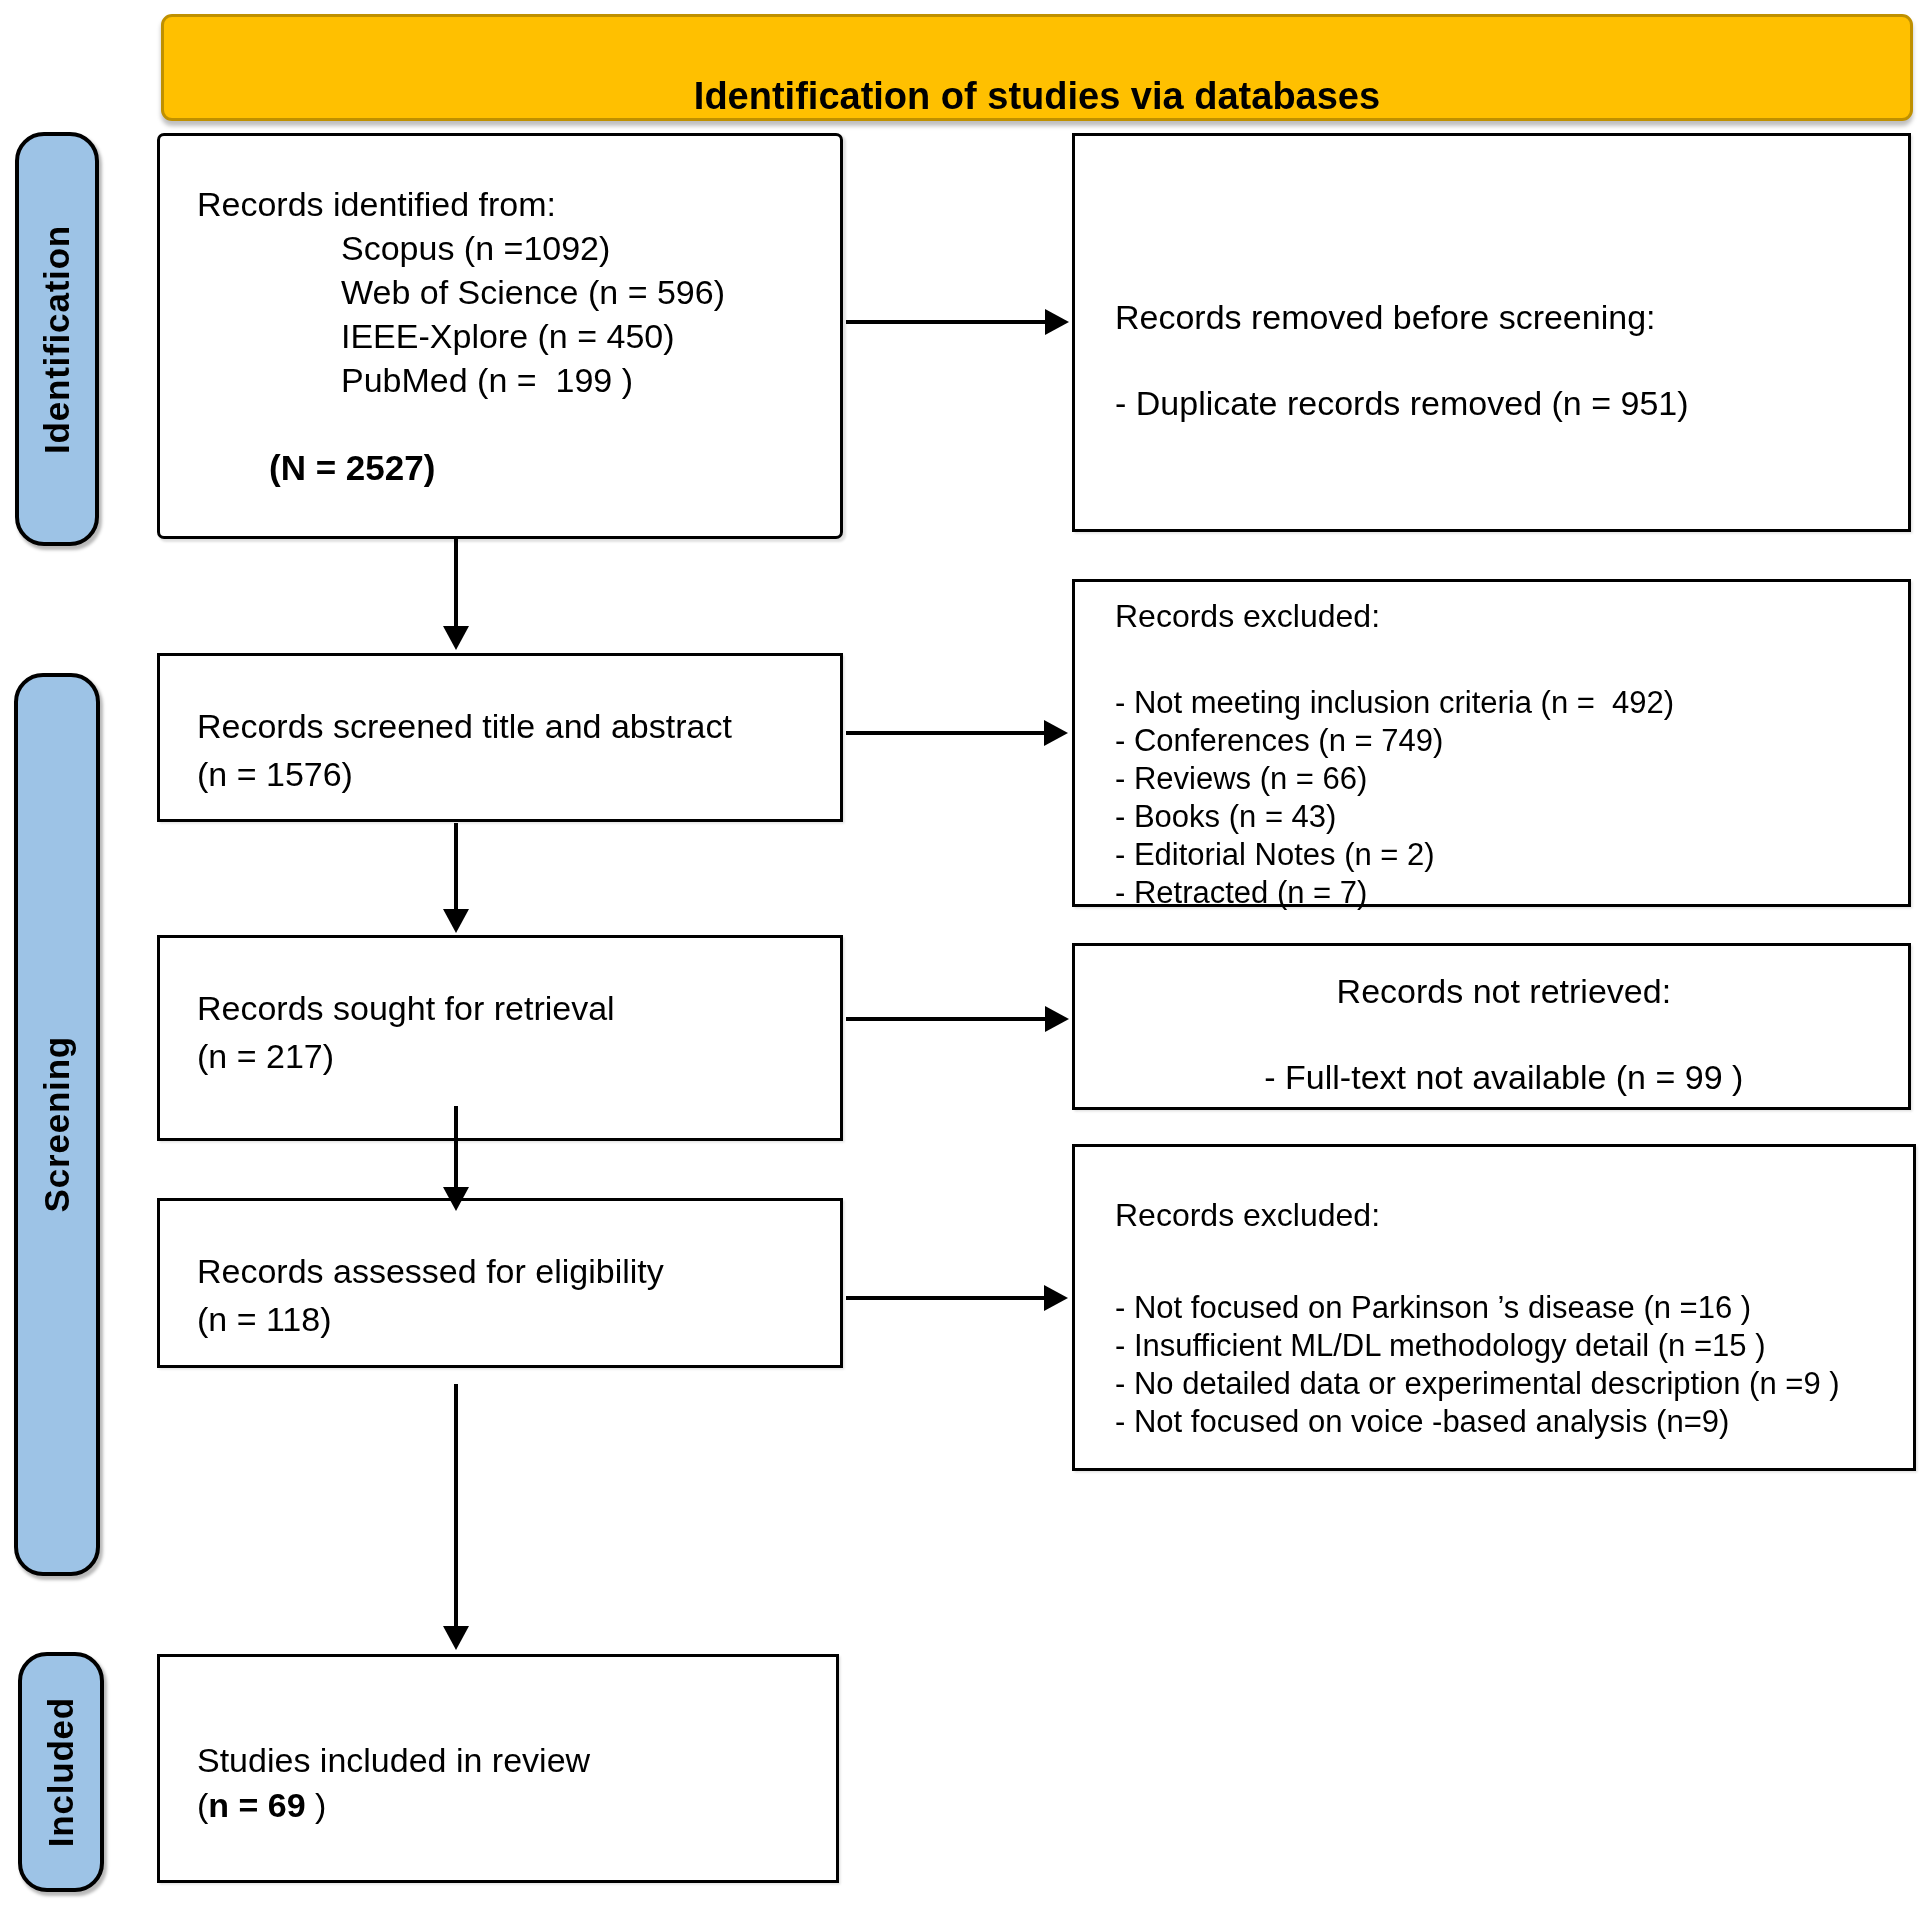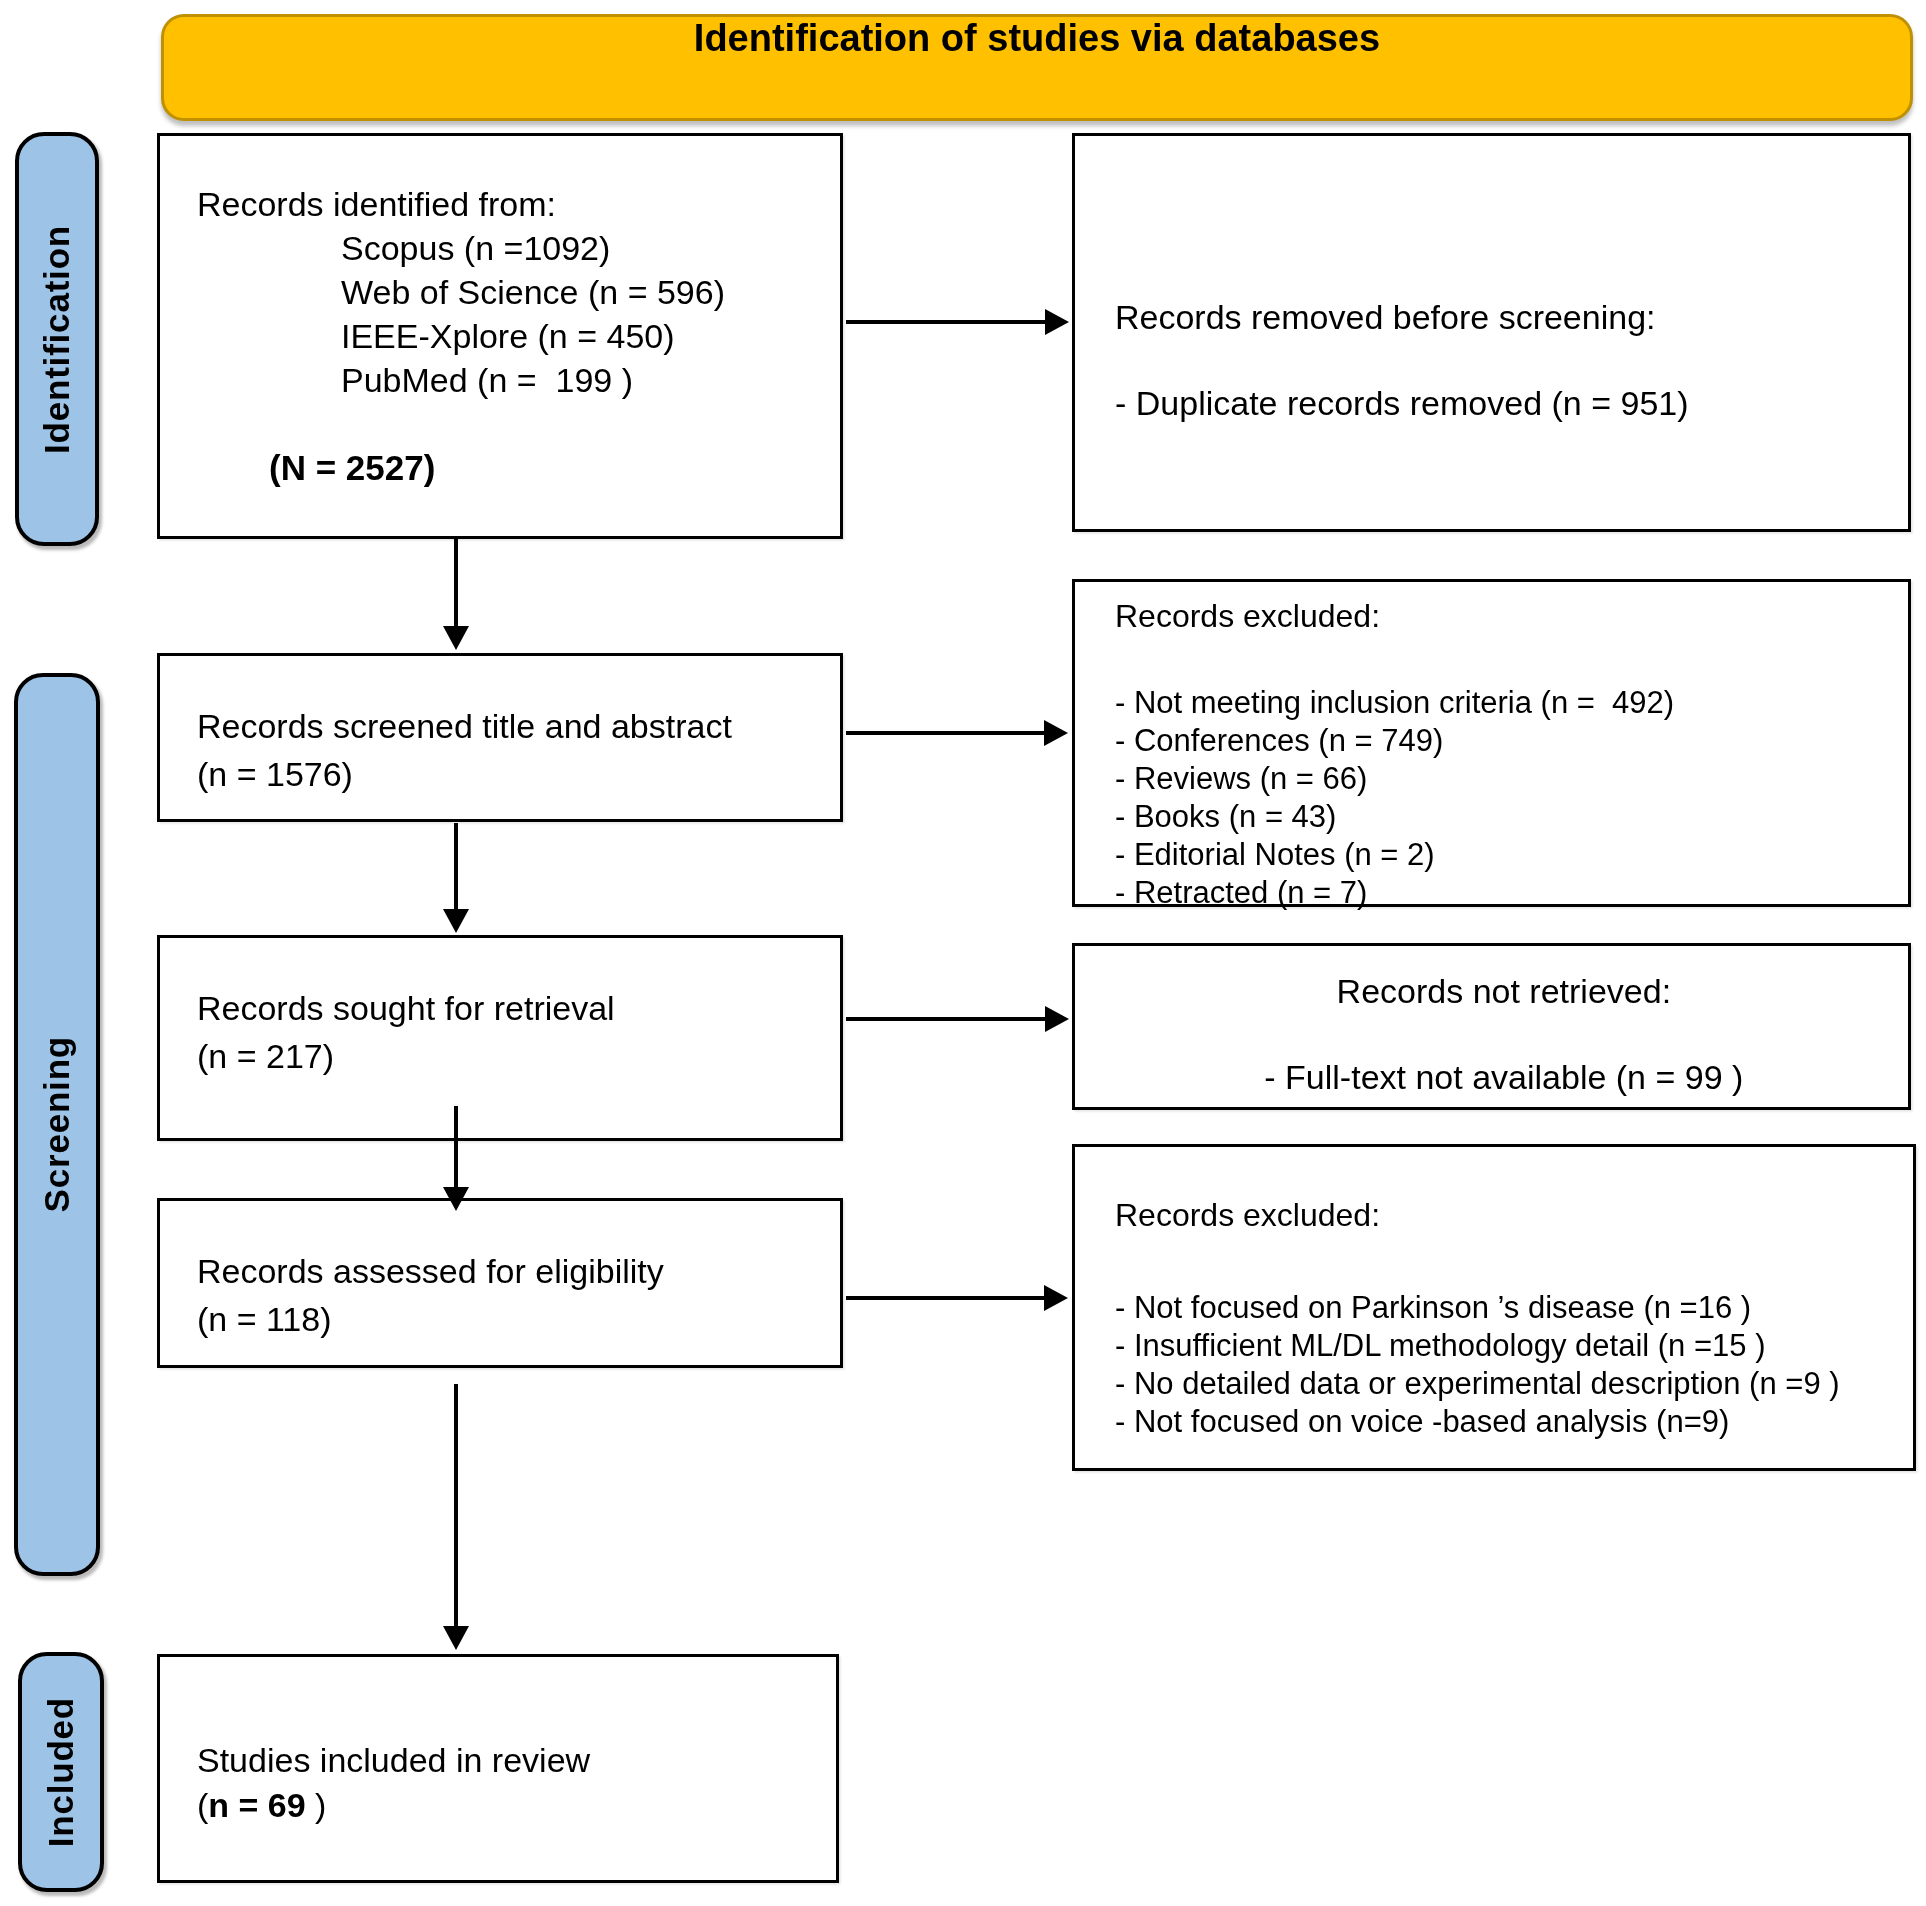--- a/index.html
+++ b/index.html
@@ -9,23 +9,23 @@
     background:#ffffff;
     font-family:"Liberation Sans", sans-serif;
     color:#000;
     overflow:hidden;
   }
   .line{white-space:pre-wrap;}
 
   
   .title-bar{
     position:absolute; left:161px; top:14px; width:1752px; height:107px;
-    background:#FFC000; border:3.8px solid #BF9000; border-radius:23px;
+    background:#FFC000; border:3.8px solid #BF9000; border-radius:11px;
     box-sizing:border-box;
-    display:flex; align-items:flex-start; justify-content:center;
+    display:flex; align-items:flex-end; justify-content:center;
     font-size:38px; font-weight:700;
     box-shadow:0 4.6px 4.6px rgba(0,0,0,0.25);
   }
 
   
   .stage{
     position:absolute;
     background:#9DC3E6; border:4.6px solid #000; border-radius:29px;
     box-sizing:border-box;
     display:flex; align-items:center; justify-content:center;
@@ -39,21 +39,21 @@
   .stage-identification{left:15.3px; top:132px; width:84px; height:414px;}
   .stage-screening{left:14px; top:673px; width:86px; height:903px;}
   .stage-included{left:17.6px; top:1652px; width:86px; height:240px;}
 
   
   .box{
     position:absolute; background:#fff; border:3.8px solid #000;
     box-sizing:border-box; font-size:34px; line-height:44px;
     box-shadow:2.3px 2.3px 2.3px rgba(0,0,0,0.12);
   }
-  .box-l1{left:157px; top:133px; width:686px; height:406px; padding:46px 10px 0 37px;}
+  .box-l1{left:157px; top:133px; width:686px; height:406px; padding:46px 10px 0 37px;border-radius:7px;}
   .box-l1 .sources{margin-left:144px;}
   .box-l1 .total{margin-left:72px; margin-top:44px; font-weight:700; font-size:35px;}
 
   .box-l2{left:157px; top:653px; width:686px; height:169px; padding:46px 21.5px 0 37px; line-height:48px;}
   .box-l3{left:157px; top:935px; width:686px; height:206px; padding:46px 21.5px 0 37px; line-height:48px;}
   .box-l4{left:157px; top:1198px; width:686px; height:170px; padding:46px 21.5px 0 37px; line-height:48px;}
   .box-l5{left:157px; top:1654px; width:682px; height:229px; padding:81px 21.5px 0 37px; line-height:45px;}
   .bold{font-weight:700;}
 
   .box-r1{left:1072px; top:133px; width:839px; height:399px; padding:159px 22px 0 40px;}

